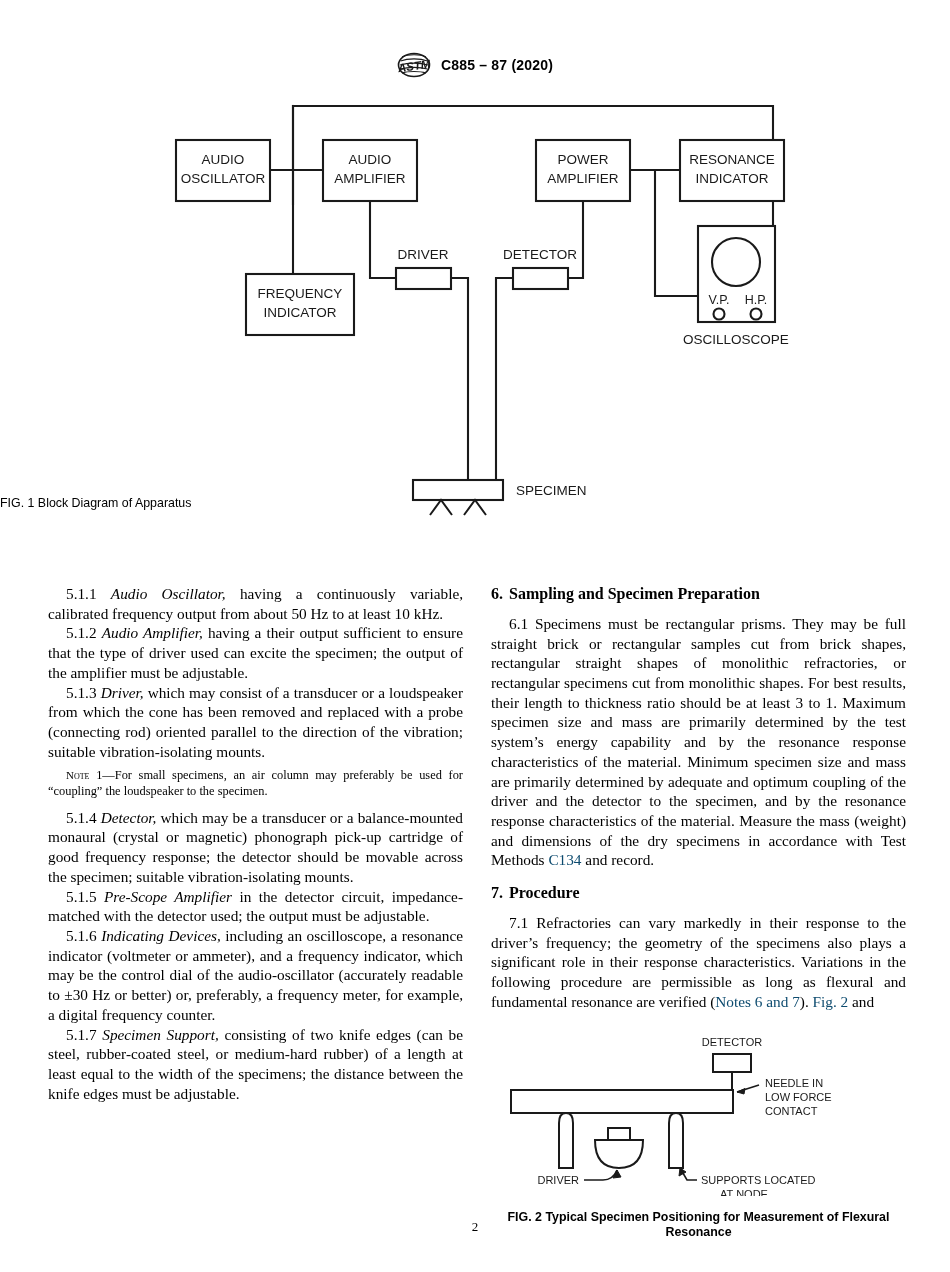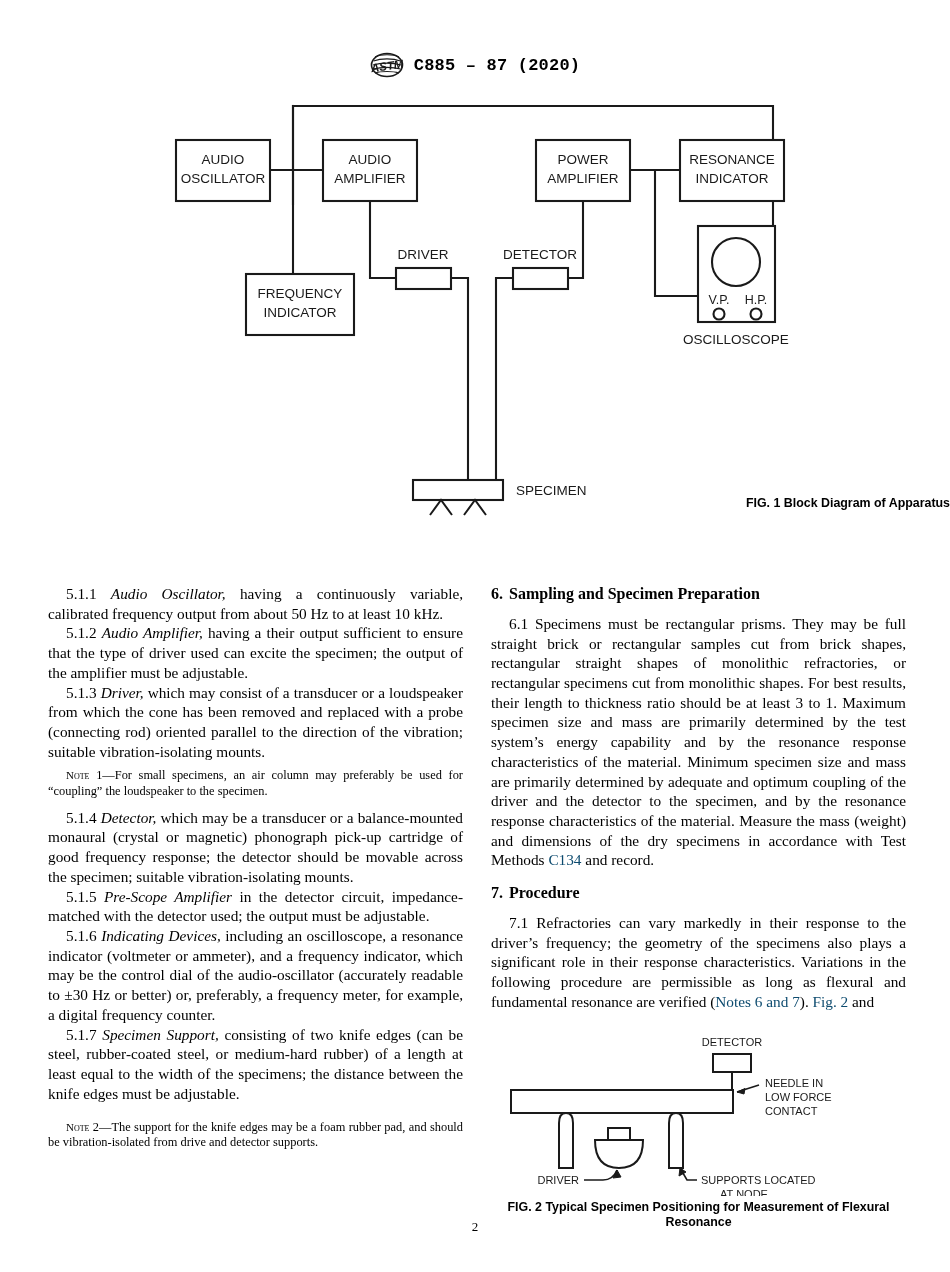--- a/index.html
+++ b/index.html
@@ -28,44 +28,44 @@
     align-items: center;
     gap: 10px;
   }
   .astm-logo {
     display: inline-block;
     width: 34px;
     height: 26px;
     vertical-align: middle;
   }
   .header-title {
-    font-family: Liberation Mono, monospace;
+    font-family: Liberation Sans, sans-serif;
     font-weight: bold;
-    font-size: 17px;
+    font-size: 14px;
     letter-spacing: 0.2px;
   }
 
   
   .figure1-wrap {
     position: absolute;
     top: 96px;
     left: 0;
     width: 950px;
     height: 420px;
     padding-left: 43px;
   }
   .fig1-svg { display: block; margin: 0 auto; }
   .fig1-caption {
     position: absolute;
     top: 496px;
     left: 0;
     width: 950px;
-    text-align: right;
+    text-align: left;
     font-family: "Liberation Sans", sans-serif;
-    font-weight: bold;
+    font-weight: normal;
     font-size: 12.4px;
   }
 
   
   .columns {
     position: absolute;
     top: 568px;
     left: 48px;
     width: 858px;
     height: 640px;
@@ -115,21 +115,21 @@
   .spacer-md { height: 13px; }
 
   
   .figure2-wrap {
     margin-top: 16px;
     width: 415px;
     height: 168px;
   }
   .fig2-svg { display: block; margin: 0 auto; }
   .fig2-caption {
-    margin-top: 4px;
+    margin-top: 14px;
     width: 415px;
     text-align: center;
     font-family: "Liberation Sans", sans-serif;
     font-weight: bold;
     font-size: 12.4px;
     line-height: 1.25;
   }
 
   
   .page-number {
@@ -275,21 +275,20 @@
       <span class="it">Pre-Scope Amplifier</span><span> in the detector circuit, impedance-matched with the detector used; the output must be adjustable.</span></p>
 
     <p class="para"><span>5.1.6</span>
       <span class="it">Indicating Devices,</span><span> including an oscilloscope, a resonance indicator (voltmeter or ammeter), and a frequency indicator, which may be the control dial of the audio-oscillator (accurately readable to ±30 Hz or better) or, preferably, a frequency meter, for example, a digital frequency counter.</span></p>
 
     <p class="para"><span>5.1.7</span>
       <span class="it">Specimen Support,</span><span> consisting of two knife edges (can be steel, rubber-coated steel, or medium-hard rubber) of a length at least equal to the width of the specimens; the distance between the knife edges must be adjustable.</span></p>
 
     <div class="spacer-sm"></div>
 
-    <p class="note"><span class="note-label">Note</span><span> 2</span><span>—The support for the knife edges may be a foam rubber pad, and should be vibration-isolated from drive and detector supports.</span></p>
 
   </div>
 
   <div class="col col-right">
 
     <h3 class="sect"><span class="sect-num">6.</span><span>Sampling and Specimen Preparation</span></h3>
 
     <div class="spacer-sm"></div>
 
     <p class="para last-line-natural"><span>6.1</span><span>  Specimens must be rectangular prisms. They may be full straight brick or rectangular samples cut from brick shapes, rectangular straight shapes of monolithic refractories, or rectangular specimens cut from monolithic shapes. For best results, their length to thickness ratio should be at least 3 to 1. Maximum specimen size and mass are primarily determined by the test system’s energy capability and by the resonance response characteristics of the material. Minimum specimen size and mass are primarily determined by adequate and optimum coupling of the driver and the detector to the specimen, and by the resonance response characteristics of the material. Measure the mass (weight) and dimensions of the dry specimens in accordance with Test Methods </span><span class="lnk">C134</span><span> and record.</span></p>

